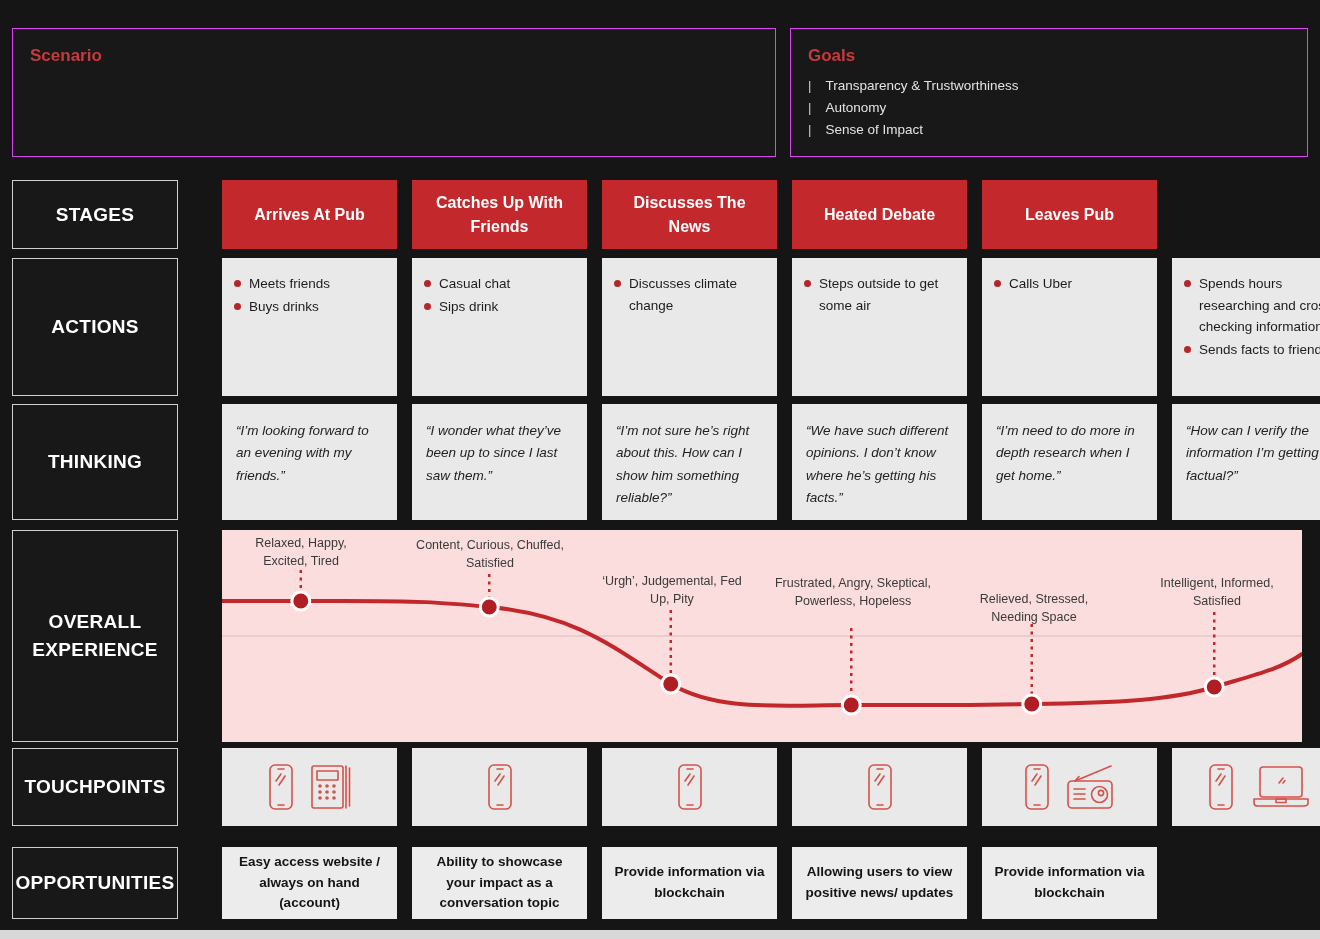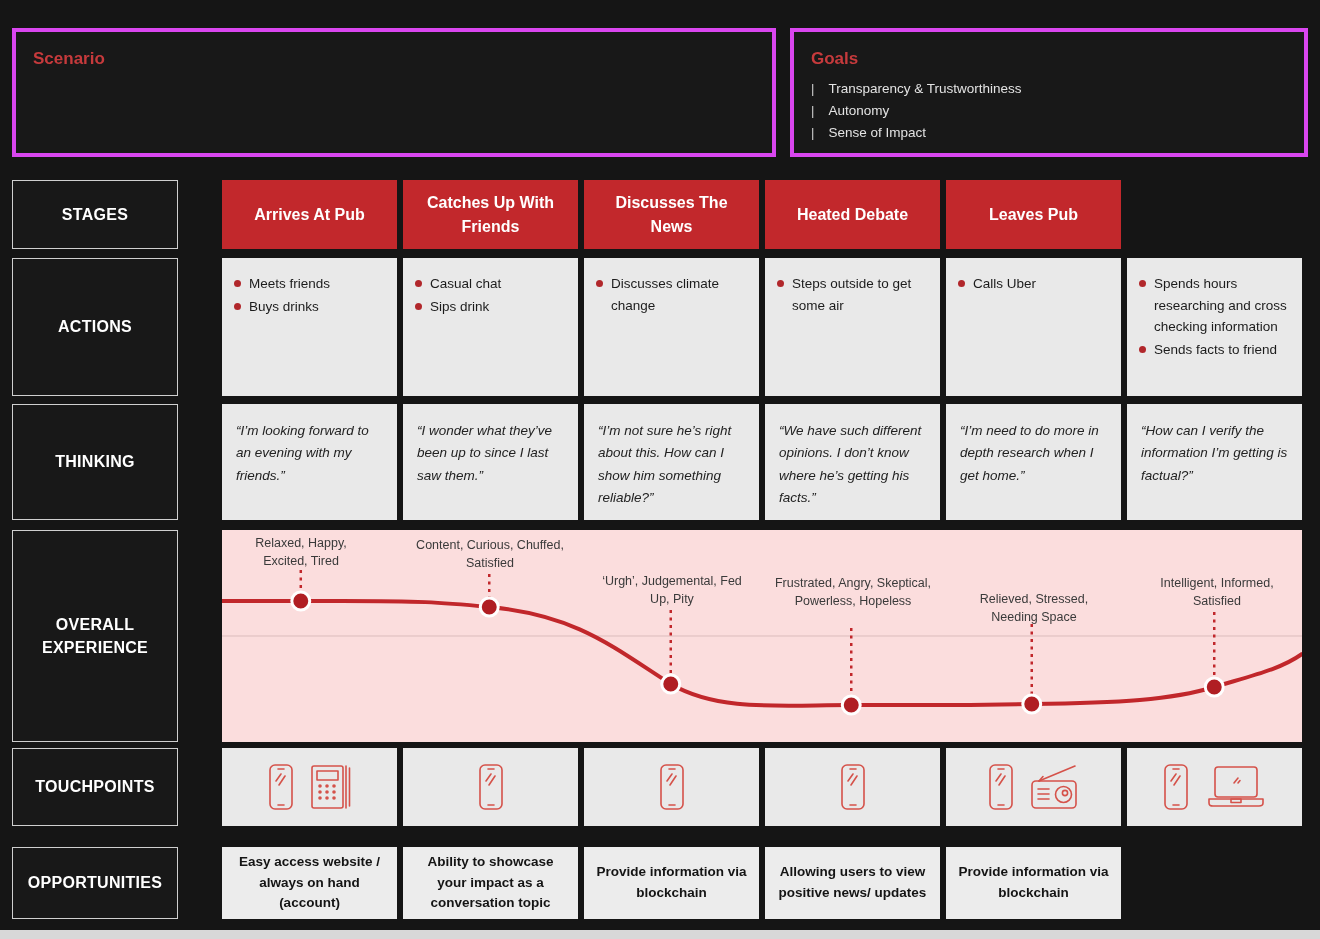--- a/index.html
+++ b/index.html
@@ -10,44 +10,44 @@
     position: relative;
     overflow: hidden;
     color: #e8e8e8;
   }
   .page { position: absolute; inset: 0; padding: 28px 12px 0 12px; }
 
   
   .top-section { display: flex; gap: 14px; margin-bottom: 23px; }
   .panel {
     background: #181818;
-    border: 4px solid #d946ef;
+    border: 1px solid #d946ef;
     padding: 17px 17px 15px 17px;
     height: 129px;
   }
   .panel-scenario { width: 764px; }
   .panel-goals { width: 518px; }
   .panel-title { color: #c63a3c; font-size: 17px; font-weight: bold; margin-bottom: 12px; }
   .panel-text { font-size: 13.5px; line-height: 1.65; color: #e3e3e3; max-width: 505px; }
   .goal-item { display: flex; align-items: center; font-size: 13.5px; color: #e3e3e3; margin-bottom: 7px; }
   .goal-bar { color: #cfcfcf; margin-right: 14px; font-size: 13px; }
 
   
   .row { display: flex; align-items: stretch; }
   .row-label {
     width: 166px; flex: 0 0 166px;
     background: #181818;
     border: 1px solid #cfcfcf;
     display: flex; align-items: center; justify-content: center;
     text-align: center;
-    font-weight: bold; font-size: 16px; color: #fff; letter-spacing: 0.3px;
+    font-weight: bold; font-size: 19px; color: #fff; letter-spacing: 0.3px;
     line-height: 1.45;
     padding: 7px 10px;
   }
-  .cols { display: flex; gap: 6px; margin-left: 44px; }
+  .cols { display: flex; gap: 15px; margin-left: 44px; }
   .col { width: 175px; flex: 0 0 175px; }
 
   
   .row-stages { height: 69px; margin-bottom: 9px; }
   .stage-header {
     background: #c2282c;
     color: #ffffff; font-weight: bold; font-size: 16px;
     display: flex; align-items: center; justify-content: center;
     text-align: center; line-height: 1.45; padding: 4px 10px;
   }

